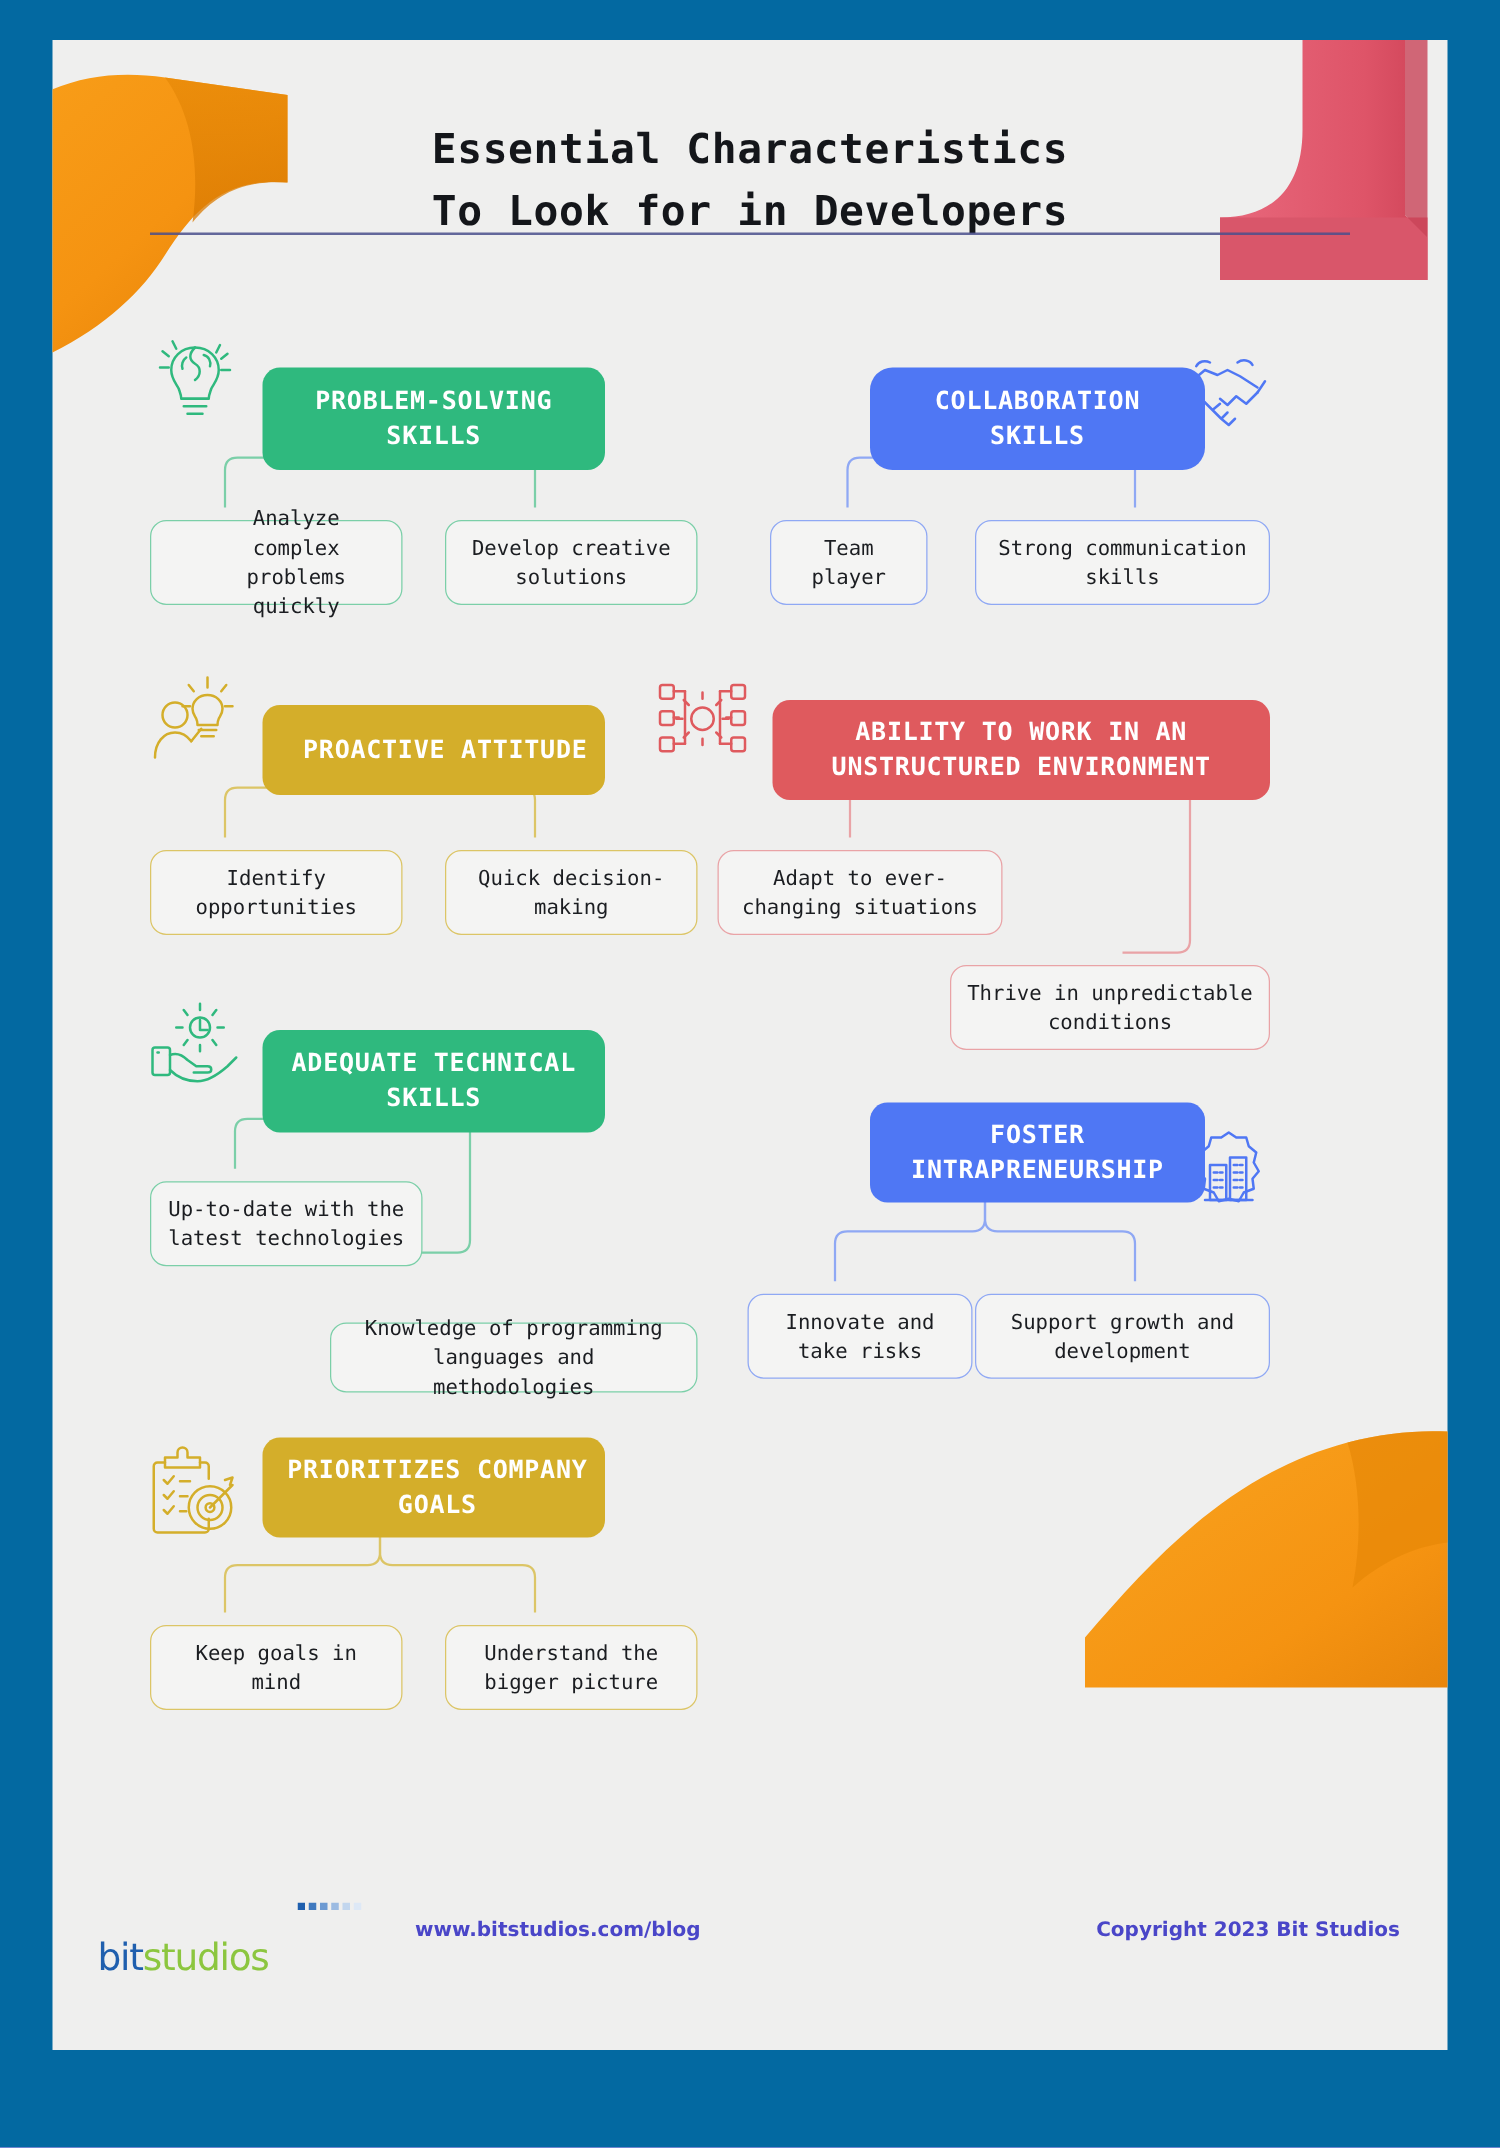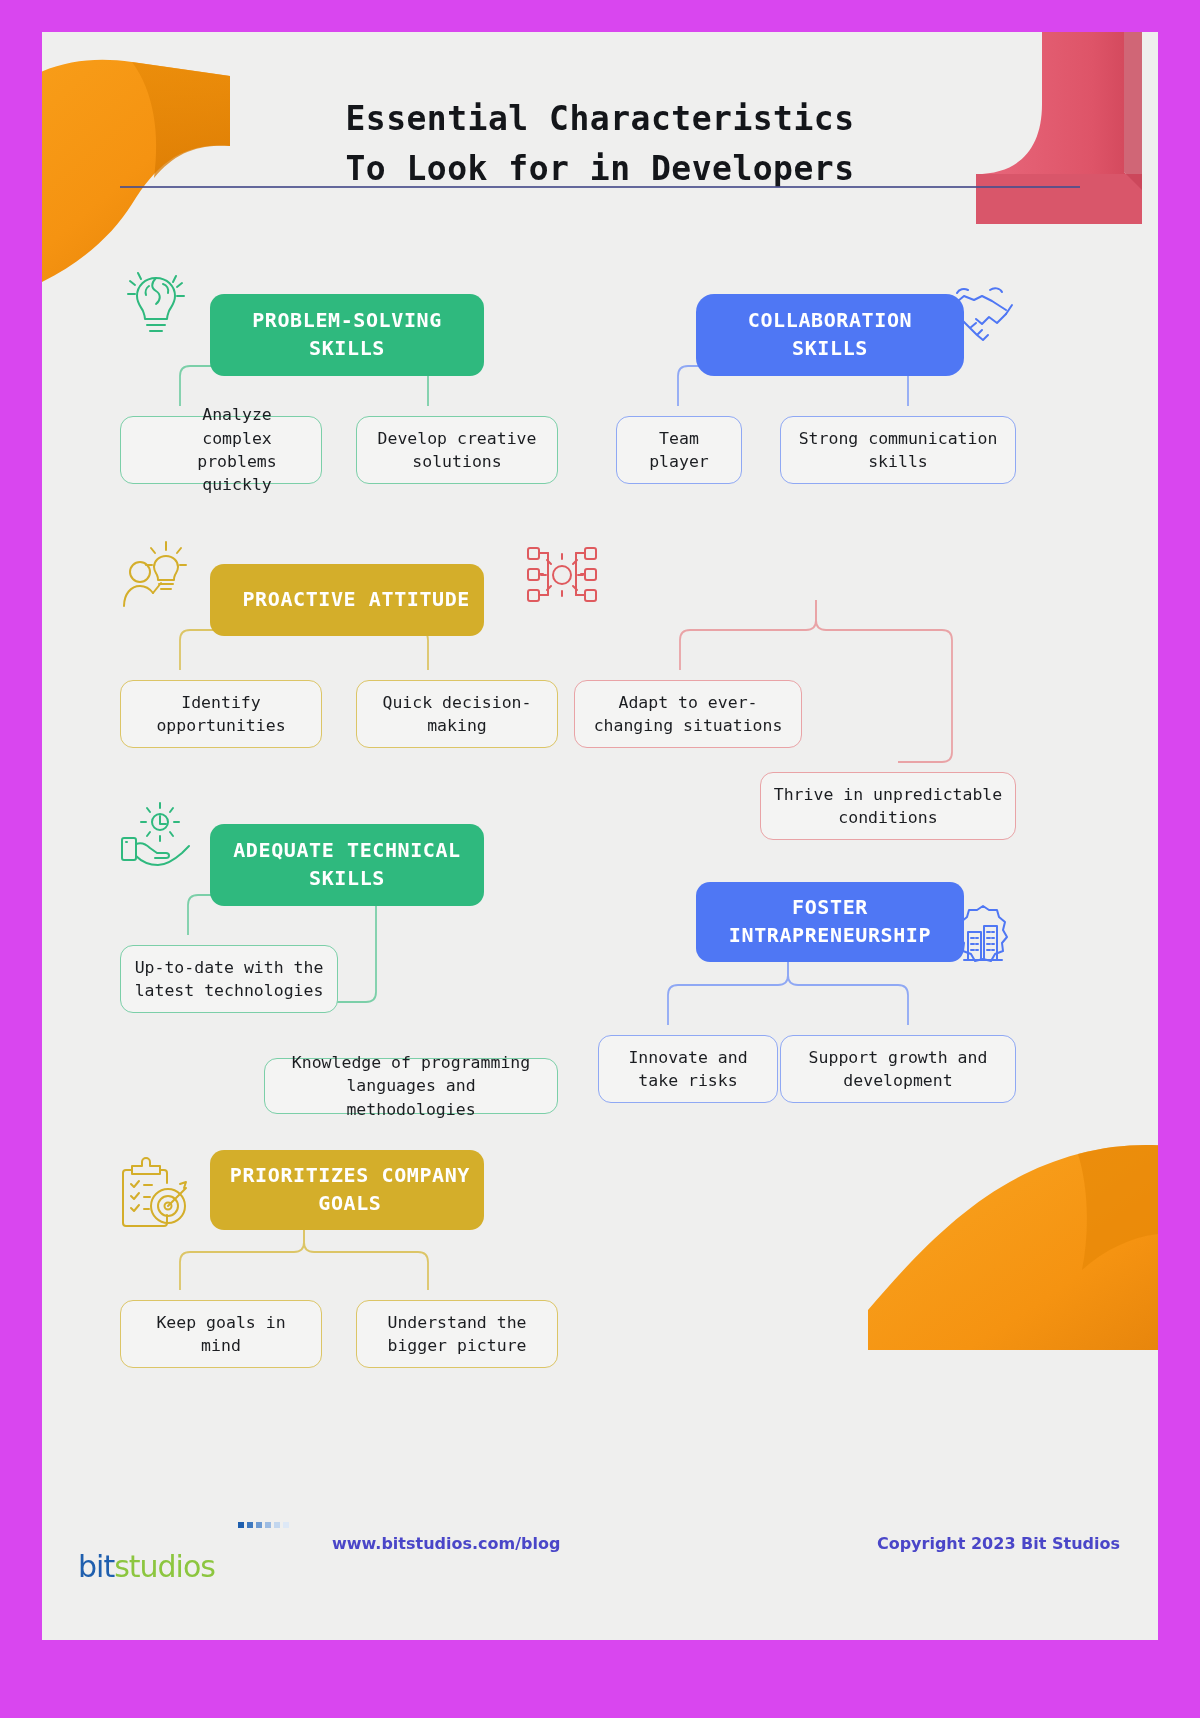--- a/index.html
+++ b/index.html
@@ -9,21 +9,21 @@
     font-family: "DejaVu Sans Mono", monospace;
     overflow: hidden;
     position: relative;
   }
 
   
   #poster {
     position: absolute;
     left: 0; top: 0;
     width: 1200px; height: 1718px;
-    background: #d946ef;
+    background: #0369a1;
     overflow: hidden;
   }
   #panel {
     position: absolute;
     left: 42px; top: 32px;
     width: 1116px; height: 1608px;
     background: #efefee;
     overflow: hidden;
   }
 
@@ -296,20 +296,24 @@
           <rect x="4" y="8" width="11" height="11" rx="2"></rect>
           <rect x="4" y="29" width="11" height="11" rx="2"></rect>
           <rect x="4" y="50" width="11" height="11" rx="2"></rect>
           <rect x="61" y="8" width="11" height="11" rx="2"></rect>
           <rect x="61" y="29" width="11" height="11" rx="2"></rect>
           <rect x="61" y="50" width="11" height="11" rx="2"></rect>
           <path d="M15 13h9M15 34h4M15 55h9M61 13h-9M61 34h-4M61 55h-9"></path>
           <path d="M24 13v42M52 13v42"></path>
         </svg>
       </div>
+      <div class="head red" style="left:576px;top:528px;width:398px;height:80px;">
+        <span>ABILITY TO WORK IN AN
+UNSTRUCTURED ENVIRONMENT</span>
+      </div>
       <div class="leaf red" style="left:532px;top:648px;width:228px;height:68px;">
         <span>Adapt to ever-
 changing situations</span>
       </div>
       <div class="leaf red" style="left:718px;top:740px;width:256px;height:68px;">
         <span>Thrive in unpredictable
 conditions</span>
       </div>
 
       <div class="icon" style="left:74px;top:768px;">

